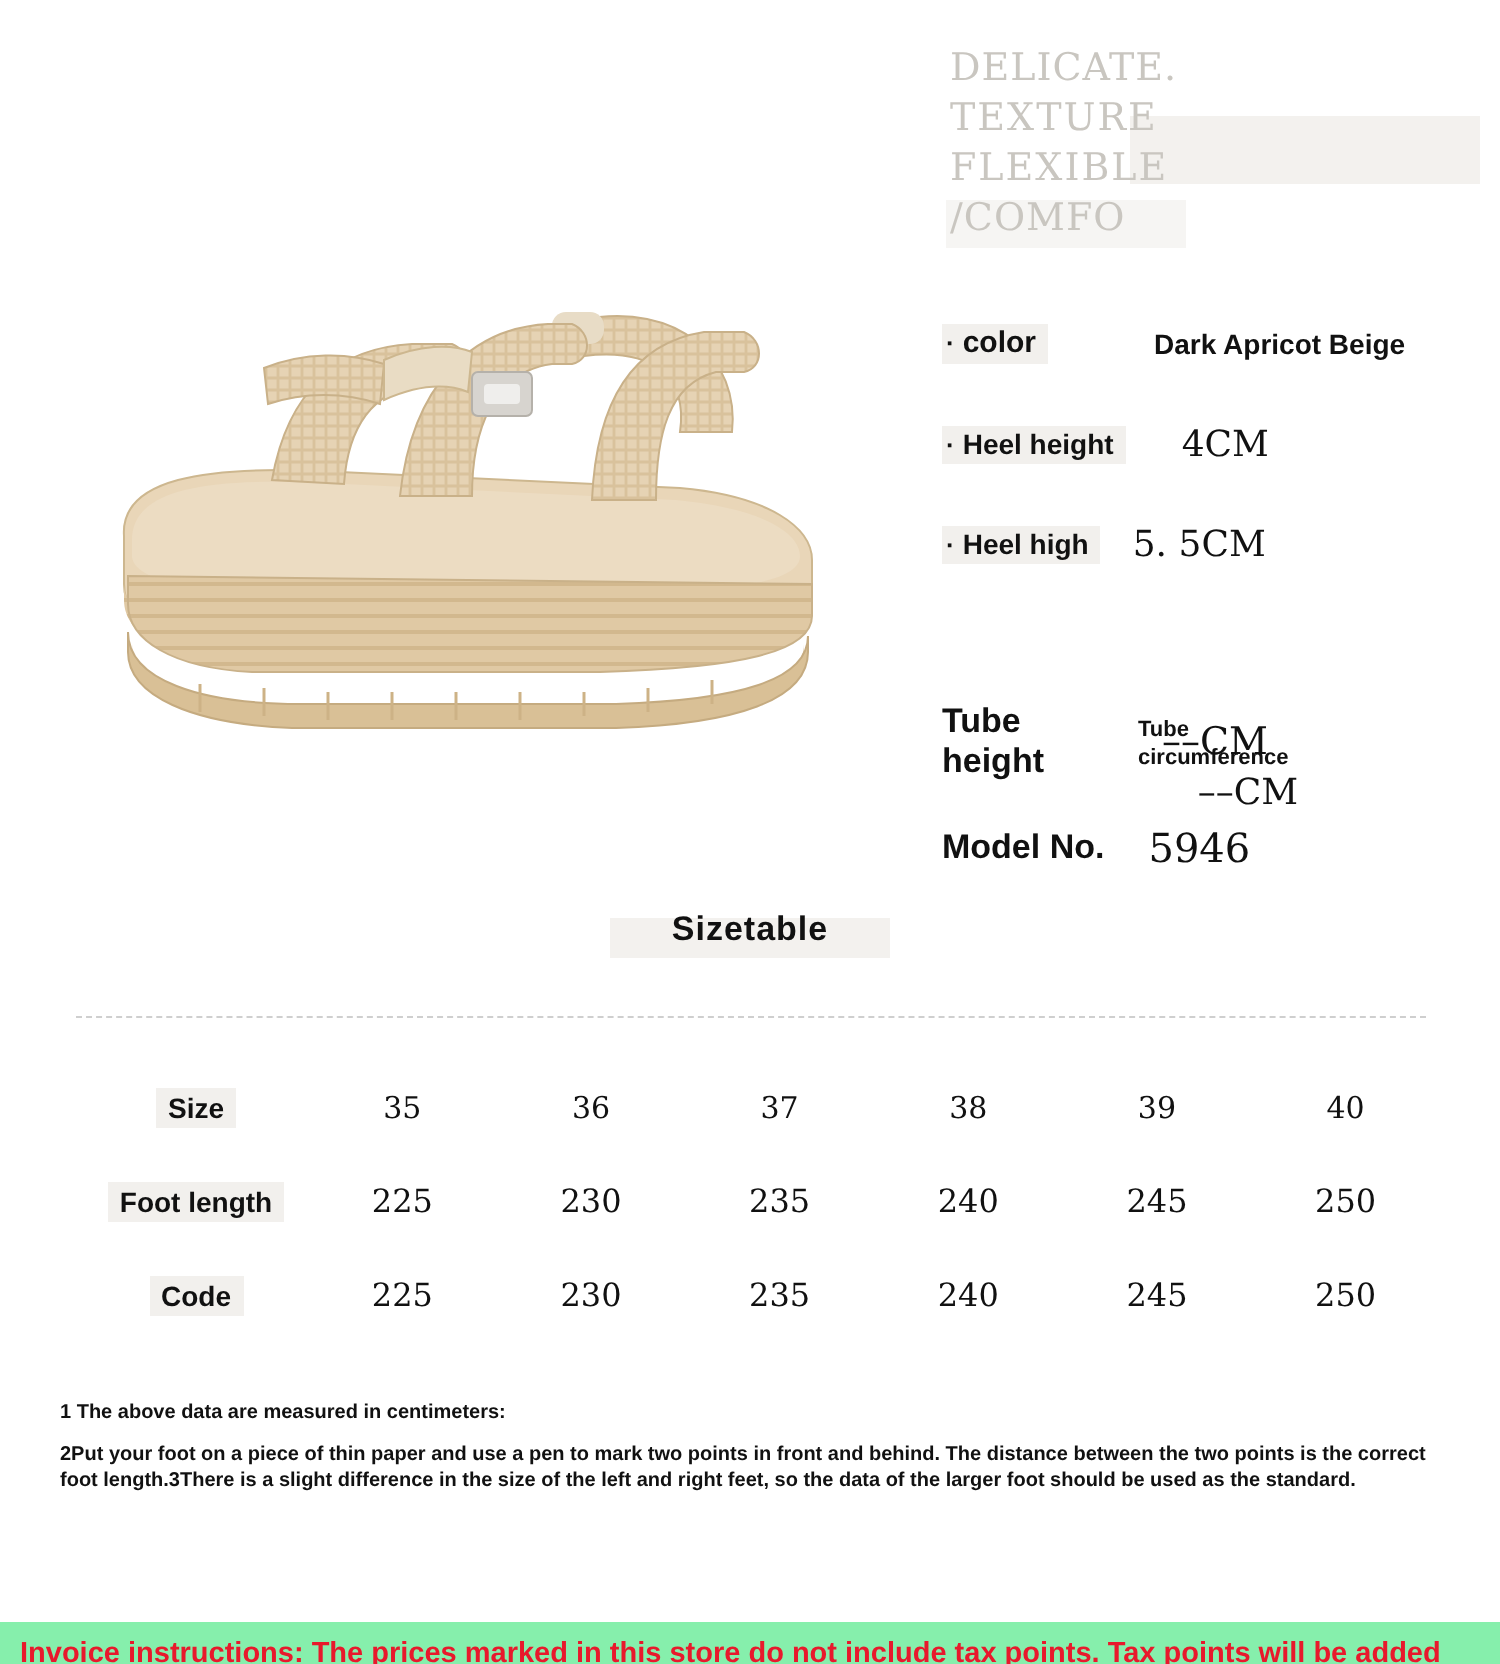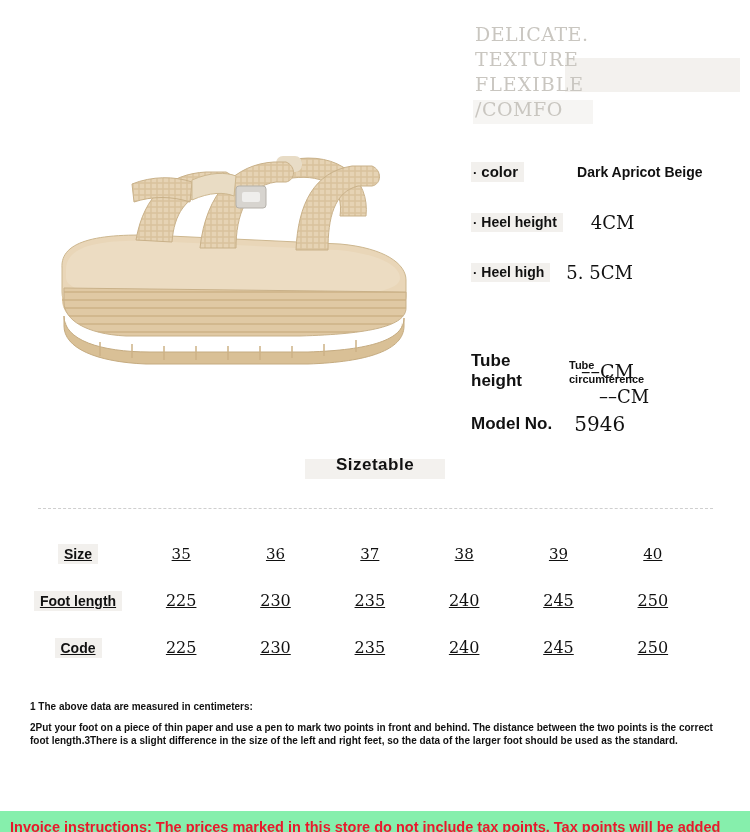--- a/index.html
+++ b/index.html
@@ -174,26 +174,25 @@
   .dash-line {
     position: absolute;
     left: 38px;
     top: 508px;
     width: 675px;
     border-top: 1px dashed #cfcfcf;
   }
 
   table.size-table {
     position: absolute;
-    left: 22px;
+    left: 42px;
     top: 530px;
     width: 678px;
     border-collapse: collapse;
     table-layout: fixed;
-    text-decoration: underline;
   }
   table.size-table td {
     text-align: center;
     padding: 0;
     height: 47px;
     vertical-align: middle;
   }
   table.size-table td.rowhead {
     width: 112px;
     font-size: 14px;

